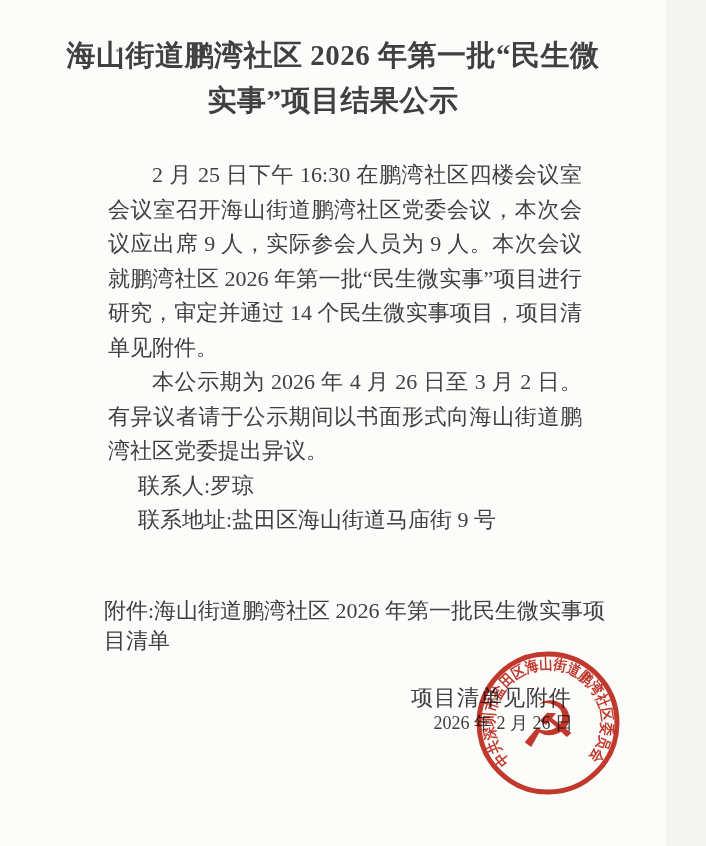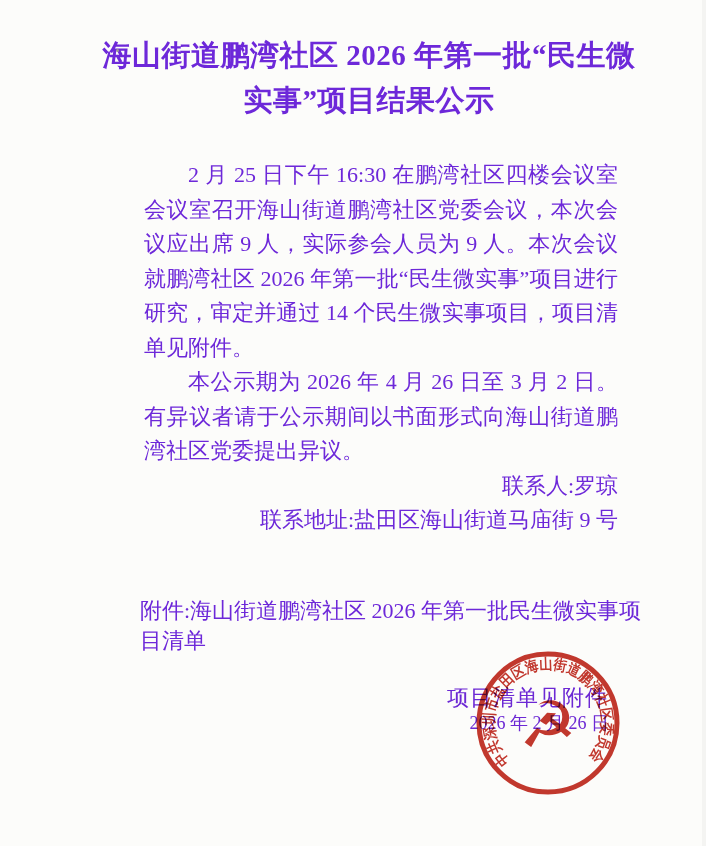--- a/index.html
+++ b/index.html
@@ -5,43 +5,42 @@
   html, body { margin: 0; padding: 0; }
   body {
     width: 706px; height: 846px;
     background: #f4f4f2;
     font-family: "Liberation Serif", "DejaVu Serif", serif;
   }
   .page {
     position: relative;
     width: 666px; height: 846px;
     background: #fcfcfa;
-    color: #6d28d9;
+    color: #404040;
     overflow: hidden;
-    padding-left: 36px;
   }
   .doc-title {
     margin: 0 auto;
     padding-top: 33px;
     width: 545px;
     text-align: center;
     font-size: 29px;
     font-weight: bold;
     line-height: 45px;
     letter-spacing: 0.5px;
   }
   .doc-body {
     margin: 35px 84px 9px 108px;
     font-size: 22px;
     line-height: 34.5px;
     text-align: justify;
     text-justify: inter-character;
   }
   .para { margin: 0; text-indent: 2em; }
-  .contact-line { padding-left: 30px; text-align: right; }
+  .contact-line { padding-left: 30px; text-align: left; }
   .attachment-line {
     margin: 58px 40px 0 104px;
     font-size: 22px;
     line-height: 30px;
   }
   .signature-org {
     position: absolute; top: 683px; right: 94px;
     font-size: 22px; letter-spacing: 1px;
     z-index: 3; mix-blend-mode: multiply;
   }

